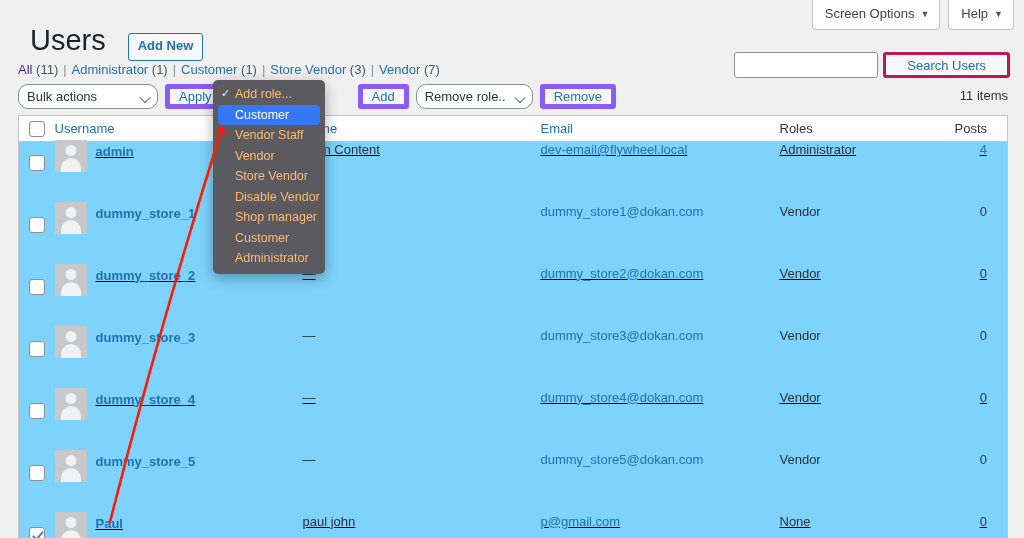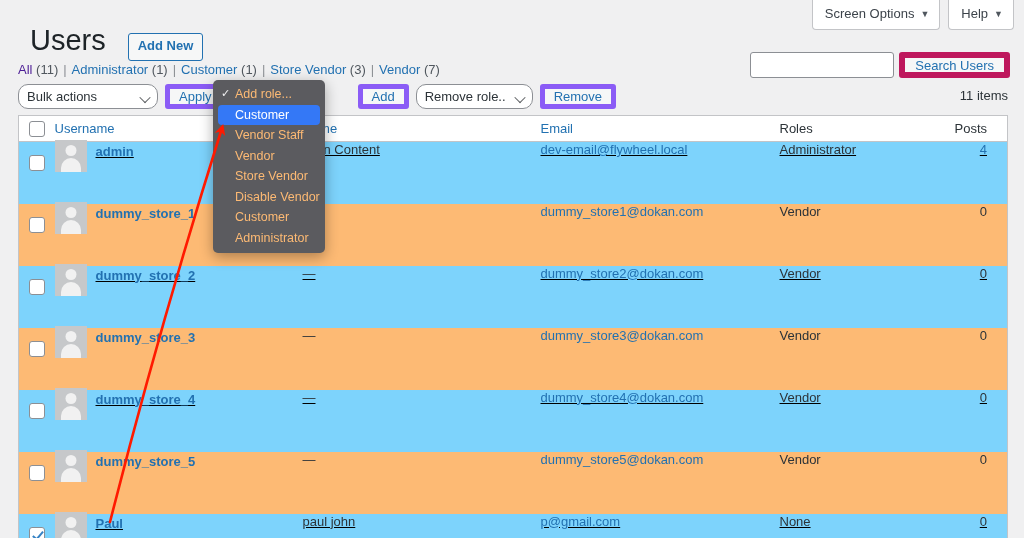--- a/index.html
+++ b/index.html
@@ -84,23 +84,23 @@
     background: #fff;
     font-size: 13px;
     padding: 0 8px;
     color: #2c3338;
     outline: none;
   }
   .search-btn {
     font-size: 13px;
     color: #2271b1;
     background: #f6f7f7;
-    border: 6px solid #be185d;
+    border: 3px solid #be185d;
     border-radius: 3px;
-    padding: 0 10px;
+    padding: 0 21px;
     height: 26px;
     cursor: pointer;
     white-space: nowrap;
   }
   .items-count {
     position: absolute; top: 88px; right: 16px;
     font-size: 13px;
     color: #2c3338;
   }
 
@@ -213,21 +213,21 @@
   }
   .col-cb    { width: 36px; padding-left: 10px !important; }
   .col-user  { width: 248px; }
   .col-name  { width: 238px; }
   .col-email { width: 239px; }
   .col-roles { width: 150px; }
   .col-posts { width: 78px; text-align: right !important; padding-right: 20px !important; }
 
   tbody tr { height: 62px; }
   tbody tr.alt { background: #7dd3fc; text-decoration: underline; }
-  tbody tr:not(.alt) { background: #fdba74; margin-top: 8px; }
+  tbody tr:not(.alt) { background: #7dd3fc; margin-top: 8px; }
   tbody td {
     vertical-align: top;
     padding-top: 11px;
     color: #2c3338;
   }
   tbody td.col-cb { padding-top: 13px; }
 
   .cb {
     width: 16px; height: 16px;
     border: 1px solid #8c8f94;
@@ -455,20 +455,21 @@
       </tbody>
   </table>
 
   <div class="dropdown" id="role-dropdown" style="background: rgb(91, 91, 95);">
       <div class="dd-item checked">Add role...</div>
       <div class="dd-item selected" style="background: rgb(52, 120, 246);">Customer</div>
       <div class="dd-item">Vendor Staff</div>
       <div class="dd-item">Vendor</div>
       <div class="dd-item">Store Vendor</div>
       <div class="dd-item">Disable Vendor</div>
+      <div class="dd-item">Shop manager</div>
       <div class="dd-item">Customer</div>
       <div class="dd-item">Administrator</div>
     </div>
 
   <svg class="annotation" viewBox="0 0 1024 538" id="annotation-svg">
       <defs>
         <marker id="arrowhead" markerWidth="4.2" markerHeight="4.2" refX="2.6" refY="2.1" orient="auto">
           <path d="M0,0 L4.2,2.1 L0,4.2 L1.1,2.1 Z" fill="#ff1a00"></path>
         </marker>
       </defs>

